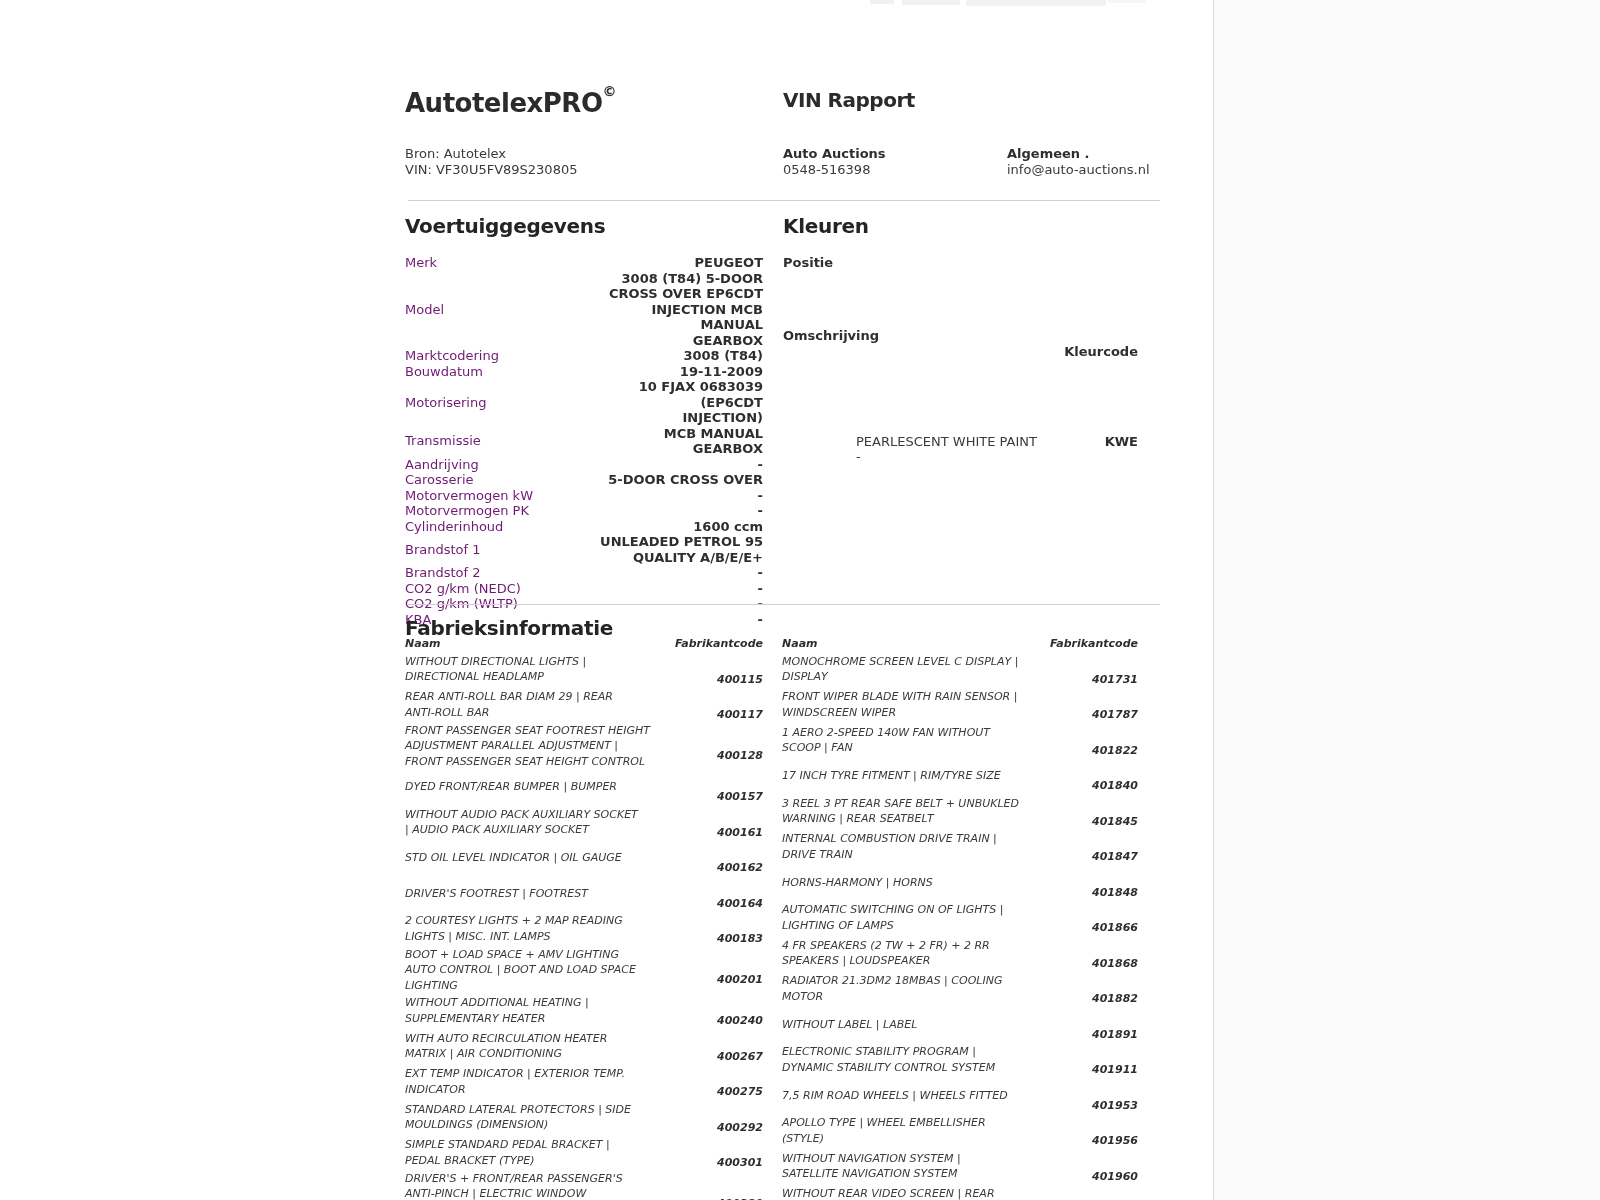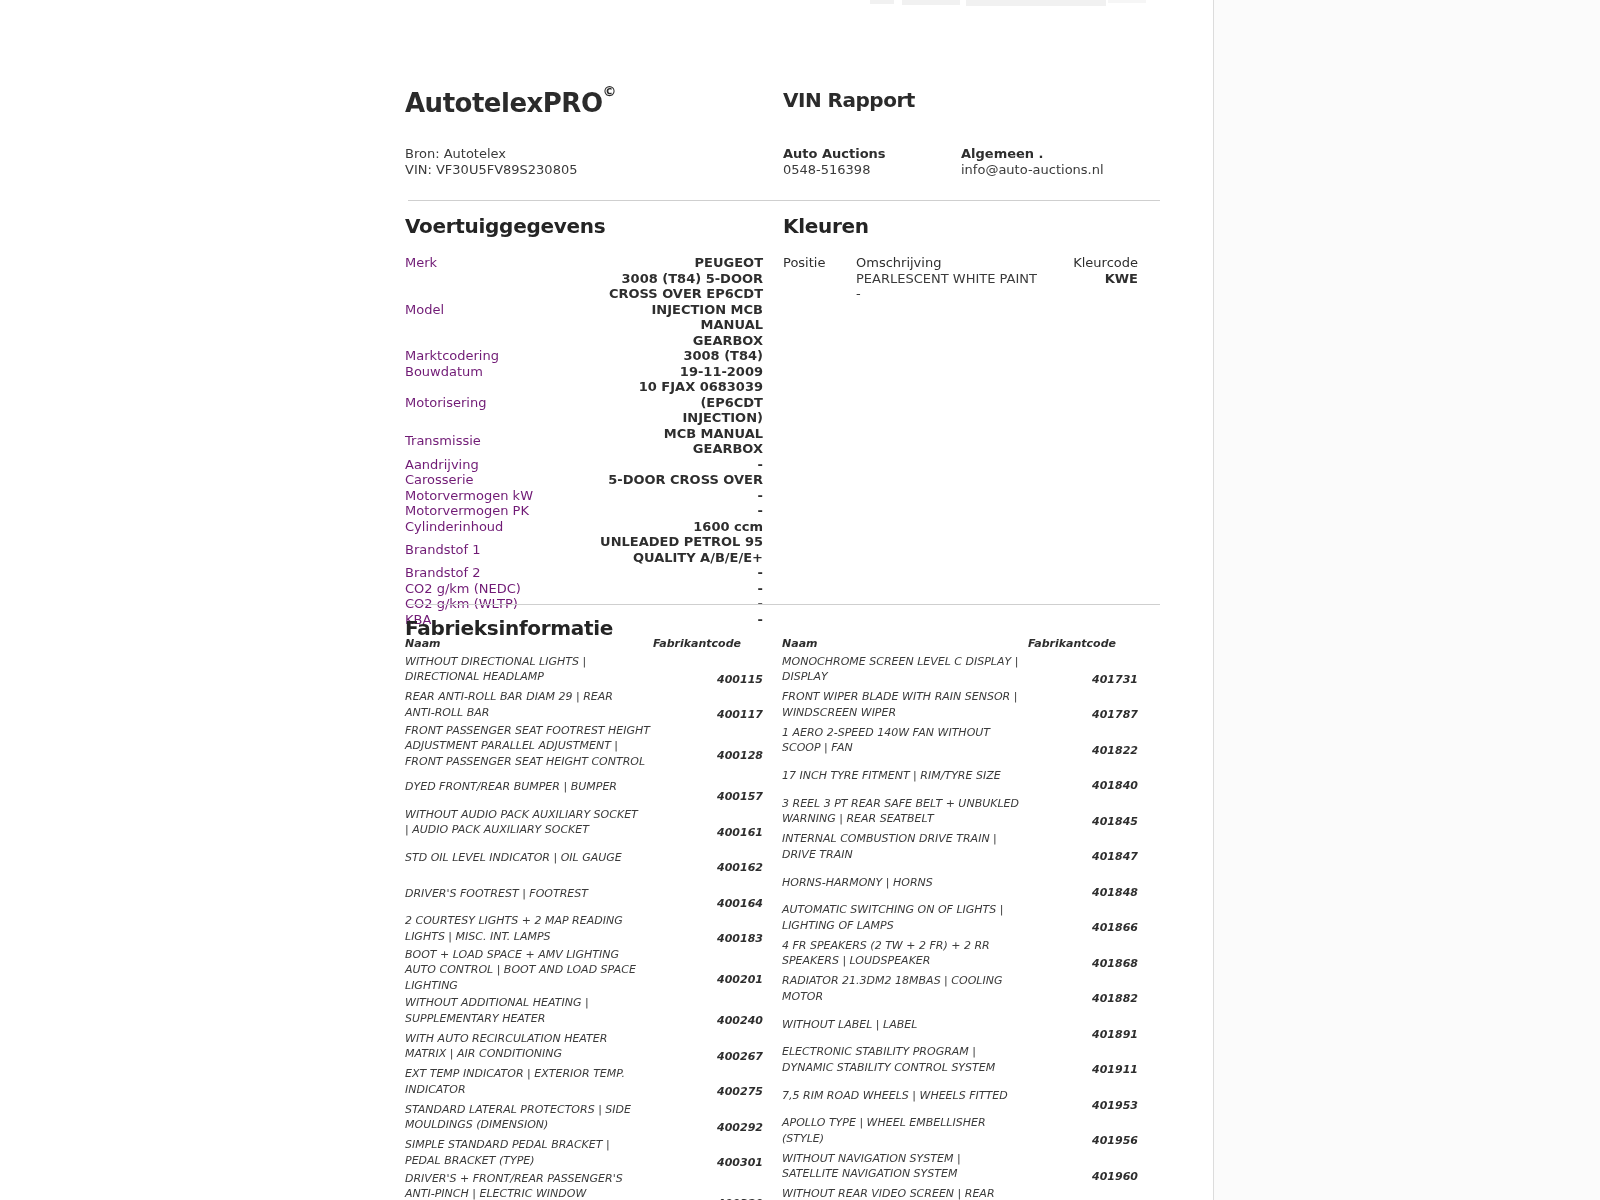--- a/index.html
+++ b/index.html
@@ -15,53 +15,53 @@
   .scan-artifact{position:absolute;background:#f1f1f1;}
 
   
   .brand{position:absolute;left:405px;top:88px;font-size:26px;font-weight:bold;color:#2b2b2b;letter-spacing:-0.5px;}
   .brand sup{font-size:14px;position:relative;top:-6px;font-weight:bold;}
   .report-title{position:absolute;left:783px;top:88px;font-size:20px;font-weight:bold;color:#2b2b2b;letter-spacing:-0.5px;}
   .meta{position:absolute;top:146px;font-size:13px;line-height:16px;color:#3a3a3a;}
   .meta .b{font-weight:bold;color:#2e2e2e;}
   .meta-src{left:405px;}
   .meta-contact{left:783px;}
-  .meta-general{left:961px;}
+  .meta-general{left:1007px;}
 
   .divider{position:absolute;left:408px;width:752px;height:1px;background:#cfcfcf;}
   .divider1{top:200px;}
   .divider2{top:604px;}
 
   h2{margin:0;font-size:20px;font-weight:bold;color:#242424;letter-spacing:-0.3px;}
 
   
   .vg{position:absolute;left:405px;top:214px;width:358px;}
   .vg-rows{margin-top:17px;}
   .vg-row{display:flex;align-items:center;font-size:13px;line-height:15.5px;}
   .vg-label{flex:0 0 185px;color:#701a75;}
   .vg-value{flex:1;text-align:right;font-weight:bold;color:#2e2e2e;white-space:pre-line;}
 
   
   .kl{position:absolute;left:783px;top:214px;width:355px;}
   .kl-table{margin-top:17px;font-size:13px;line-height:15.5px;}
-  .kl-hrow{display:flex;font-weight:normal;color:#2e2e2e;}
+  .kl-hrow{display:flex;font-weight:bold;color:#2e2e2e;flex-direction:column;}
   .kl-row{display:flex;}
   .kl-c1{flex:0 0 73px;}
   .kl-c2{flex:1;}
   .kl-c3{flex:0 0 90px;text-align:right;}
   .kl-row .kl-c3{font-weight:bold;color:#2e2e2e;}
 
   
   .fab-heading{position:absolute;left:405px;top:616px;}
   .fab{position:absolute;top:636px;font-size:11px;line-height:15.5px;font-style:italic;}
   .fab-left{left:405px;width:358px;}
   .fab-right{left:782px;width:356px;}
   .fab-hrow{display:flex;font-weight:bold;color:#2e2e2e;}
   .fab-hname{flex:1;}
-  .fab-hcode{flex:0 0 110px;}
+  .fab-hcode{flex:0 0 110px;text-align:right;}
   .fab-row{display:flex;align-items:center;gap:16px;}
   .fab-name{flex:0 0 280px;white-space:pre-line;color:#3a3a3a;}
   .fab-code{flex:1;text-align:right;font-weight:bold;color:#2e2e2e;margin-top:20px;}
 </style>
 </head>
 <body>
 
 <div class="page"></div>
 <div class="outside"></div>
 <div class="page-edge"></div>

